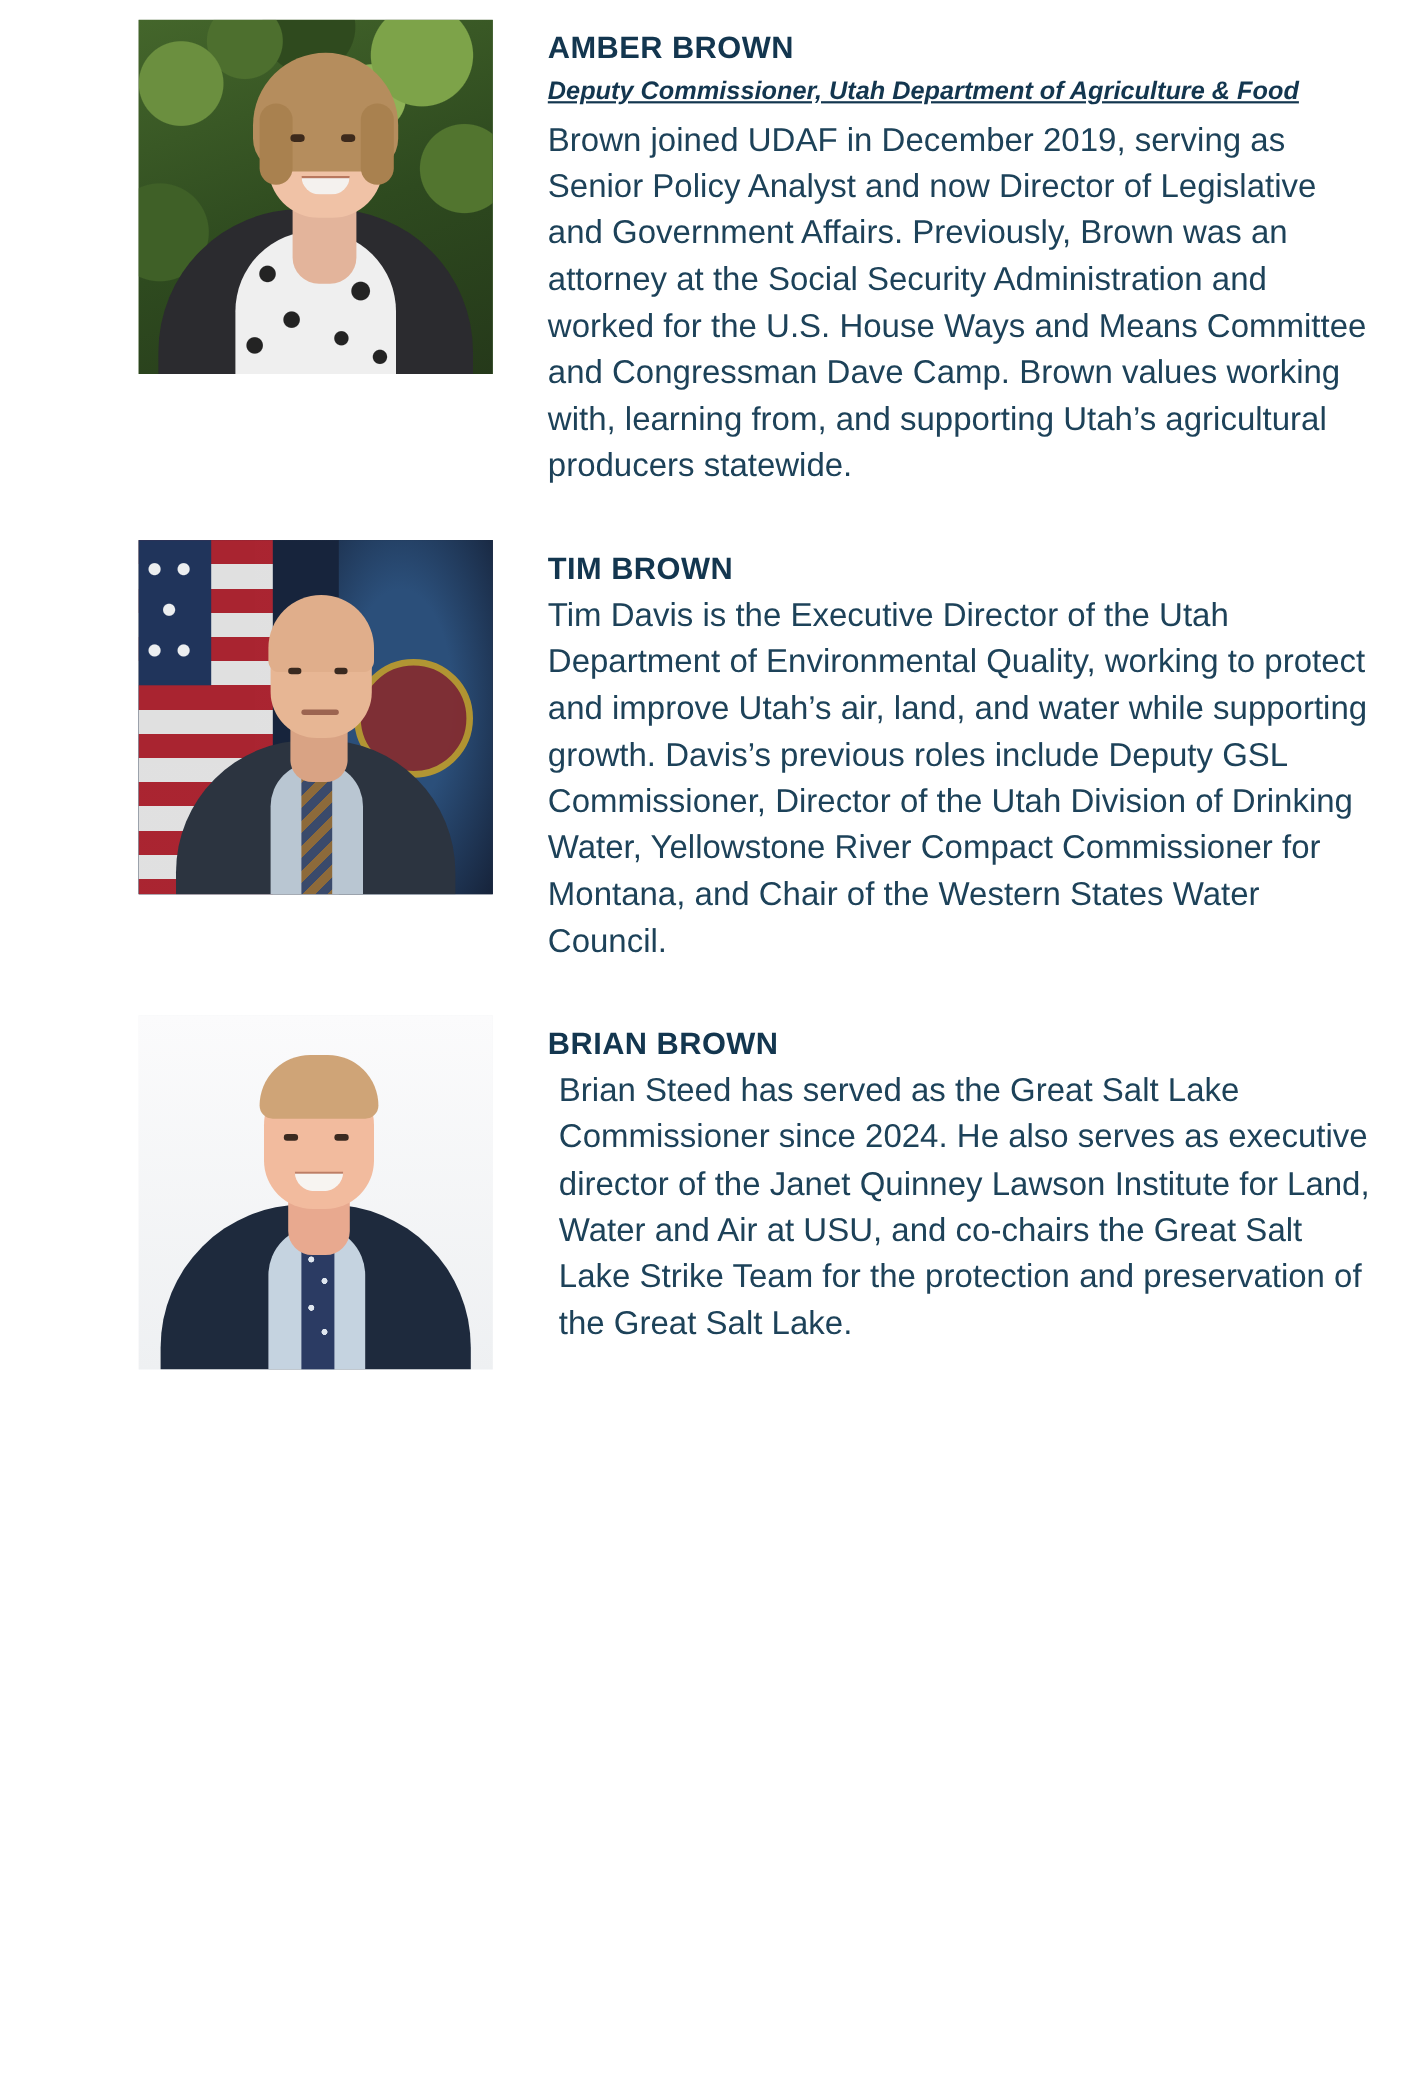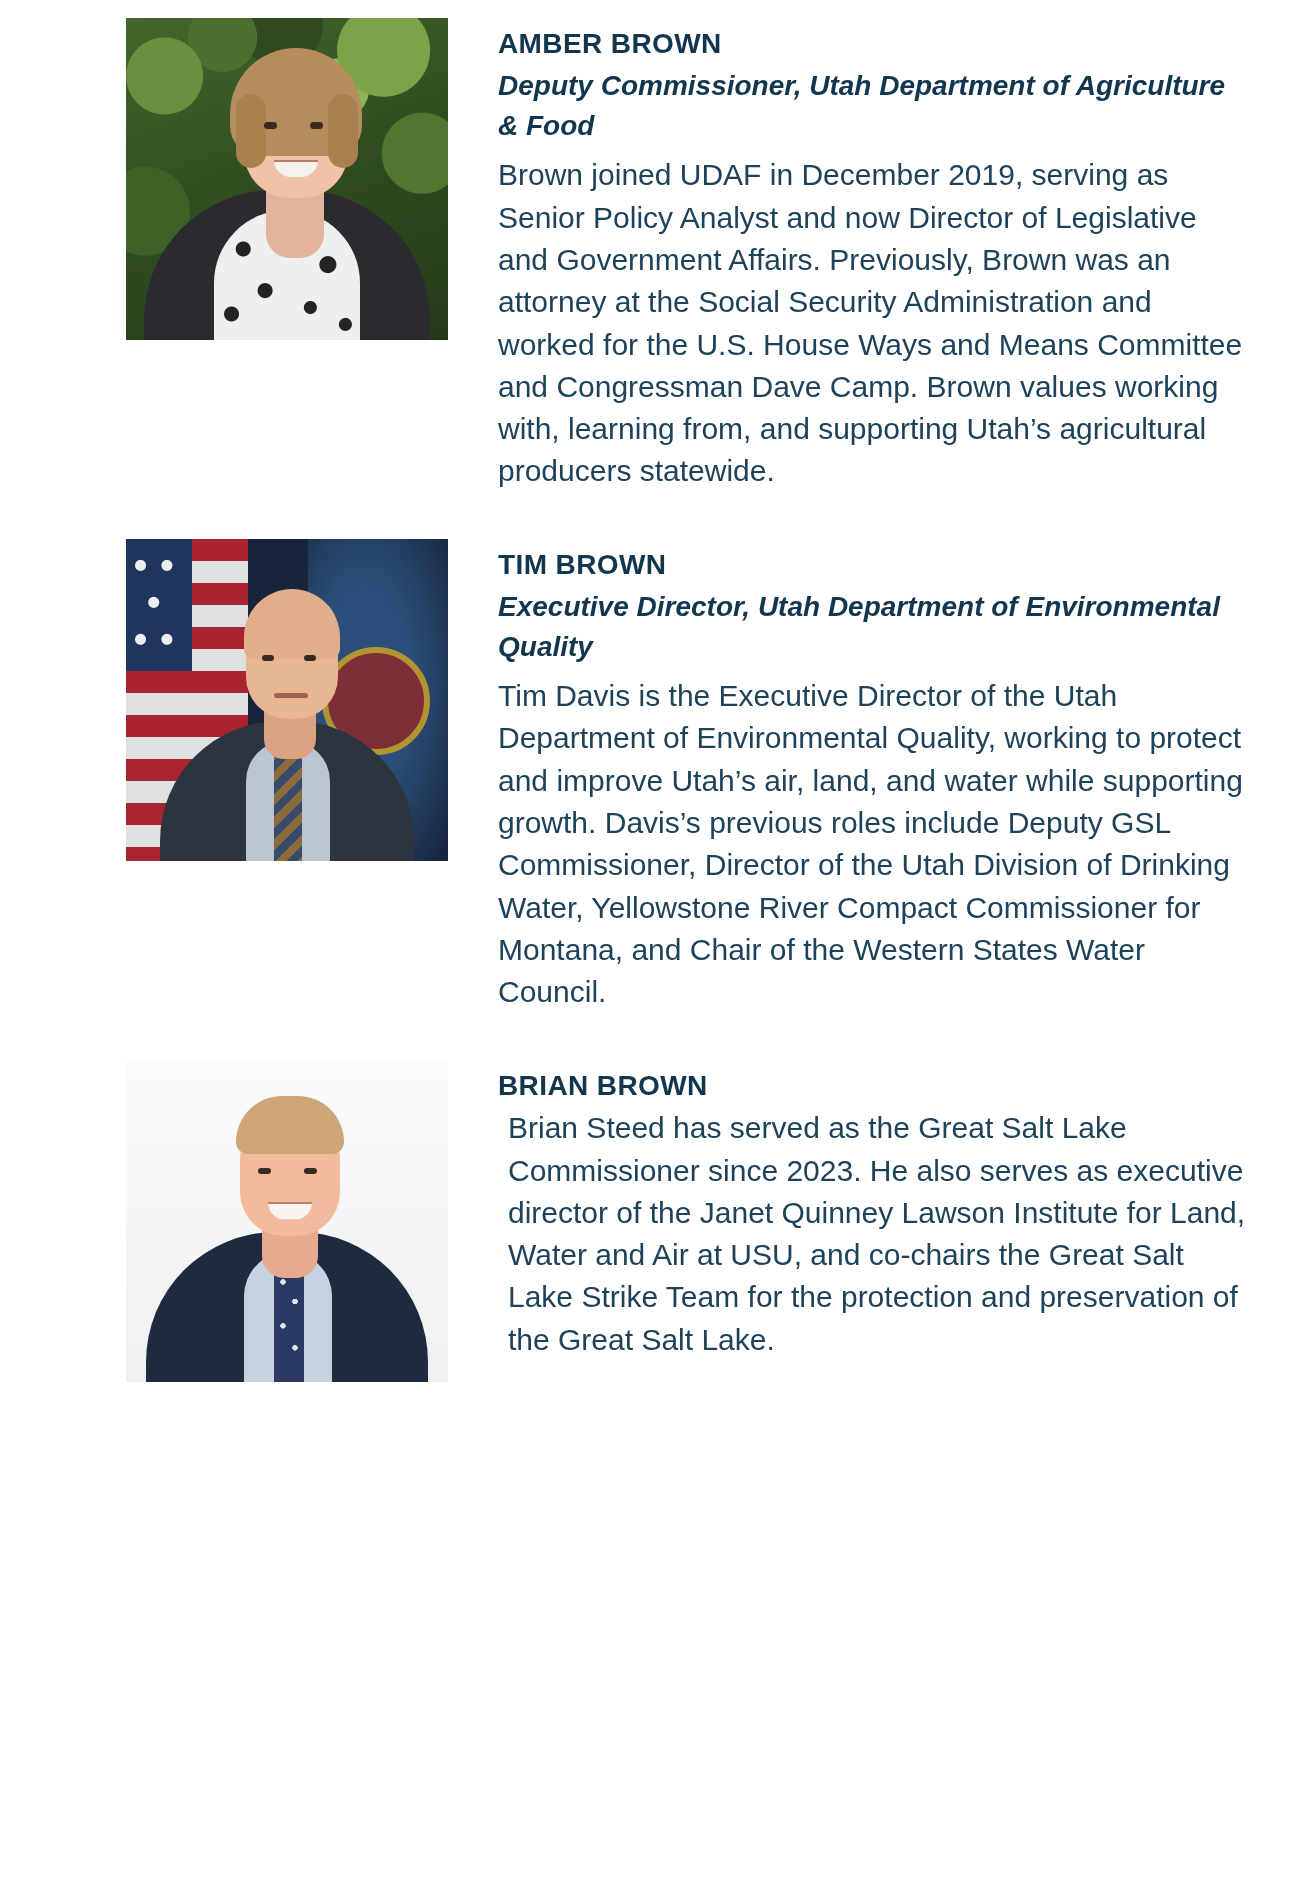--- a/index.html
+++ b/index.html
@@ -43,26 +43,27 @@
   }
   .name {
     font-size: 28px;
     font-weight: bold;
     letter-spacing: 0.4px;
     line-height: 1.42;
     color: #13364f;
     margin: 0 0 2px 0;
   }
   .role {
-    font-size: 28px;
+    font-size: 23px;
     font-weight: bold;
     font-style: italic;
     line-height: 1.44;
     color: #13364f;
     margin: 0 0 8px 0;
+    text-decoration: underline;
   }
   .role .plain {
     font-style: normal;
   }
   .desc {
     font-size: 30px;
     line-height: 1.41;
     color: #1d4259;
     margin: 0;
     font-weight: 400;
@@ -298,23 +299,20 @@
         <div class="neck"></div>
         <div class="face"></div>
         <div class="head"></div>
         <div class="eye-l"></div>
         <div class="eye-r"></div>
         <div class="mouth"></div>
       </div>
     </div>
     <div class="text-col">
       <div class="name">TIM BROWN</div>
-      <div class="role">
-        <span>Executive Director, Utah Department of Environmental Quality</span><span class="plain"></span>
-      </div>
       <p class="desc">Tim Davis is the Executive Director of the Utah Department of Environmental Quality, working to protect and improve Utah’s air, land, and water while supporting growth. Davis’s previous roles include Deputy GSL Commissioner, Director of the Utah Division of Drinking Water, Yellowstone River Compact Commissioner for Montana, and Chair of the Western States Water Council.</p>
     </div>
   </div>
 
   <div class="bio bio-3">
     <div class="photo-col">
       <div class="photo p3">
         <div class="bg"></div>
         <div class="suit"></div>
         <div class="shirt"></div>
@@ -322,17 +320,17 @@
         <div class="neck"></div>
         <div class="face"></div>
         <div class="hair"></div>
         <div class="eye-l"></div>
         <div class="eye-r"></div>
         <div class="smile"></div>
       </div>
     </div>
     <div class="text-col">
       <div class="name">BRIAN BROWN</div>
-      <p class="desc">Brian Steed has served as the Great Salt Lake Commissioner since 2023. He also serves as executive director of the Janet Quinney Lawson Institute for Land, Water and Air at USU, and co-chairs the Great Salt Lake Strike Team for the protection and preservation of the Great Salt Lake.</p>
+      <p class="desc">Brian Steed has served as the Great Salt Lake Commissioner since 2024. He also serves as executive director of the Janet Quinney Lawson Institute for Land, Water and Air at USU, and co-chairs the Great Salt Lake Strike Team for the protection and preservation of the Great Salt Lake.</p>
     </div>
   </div>
 
 </div>
 
 </body></html>

